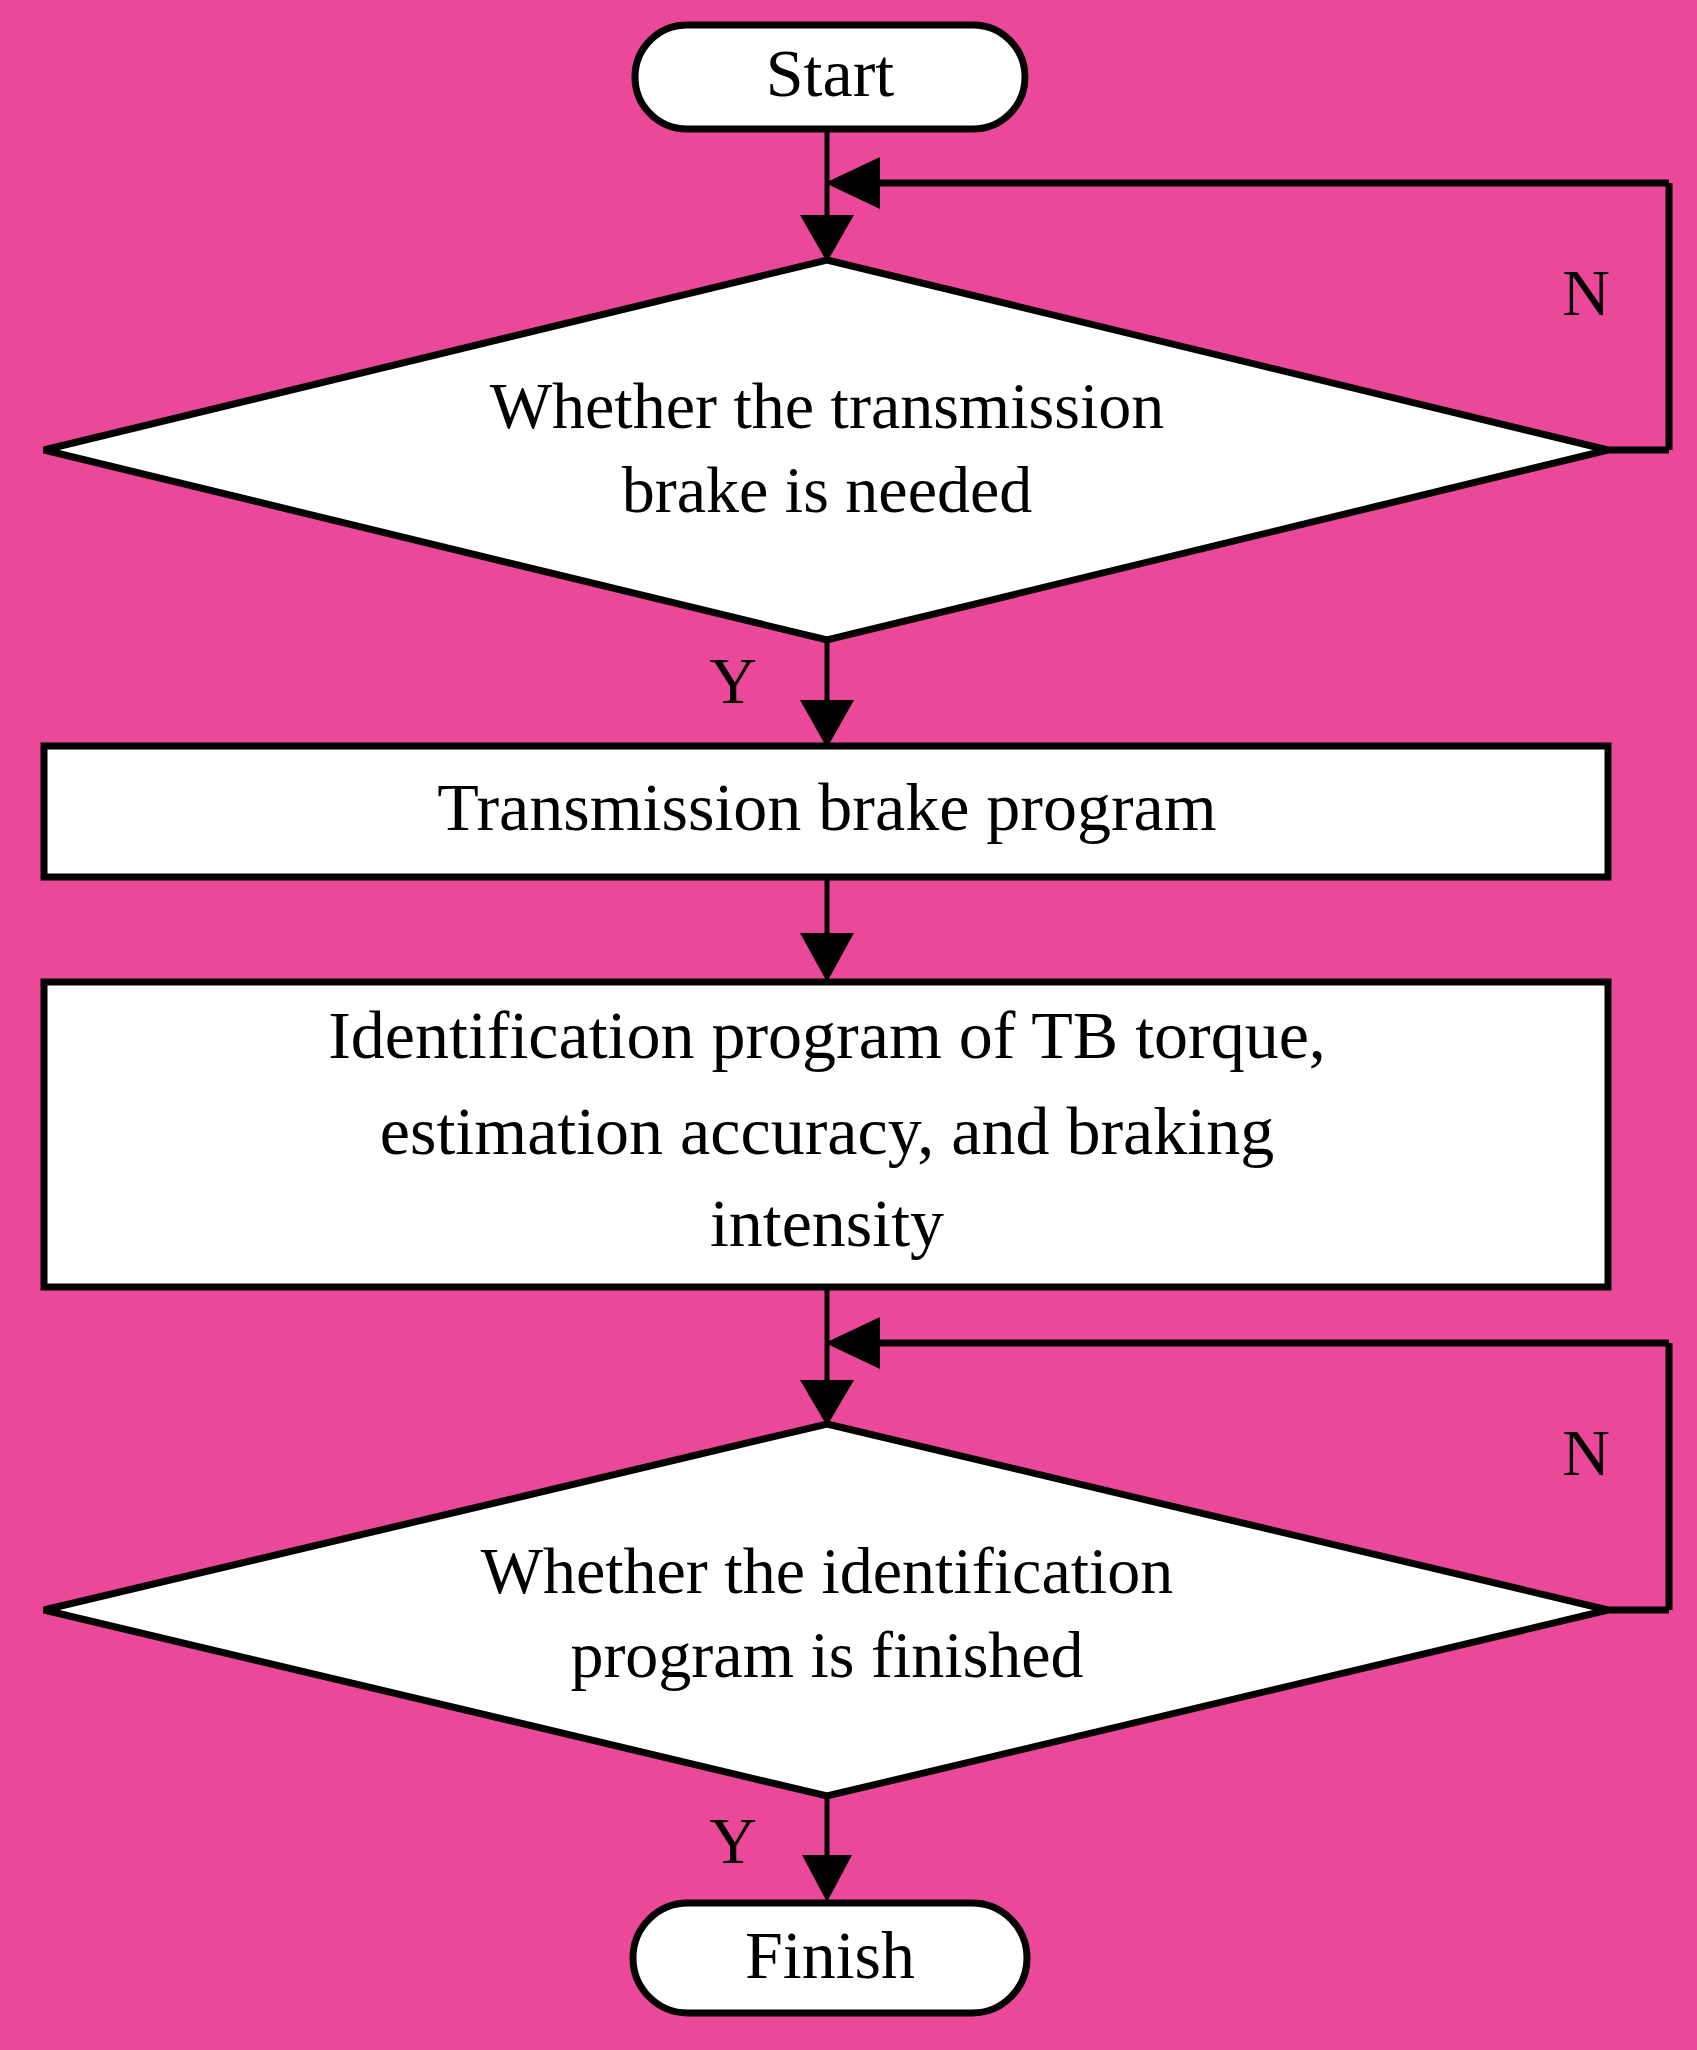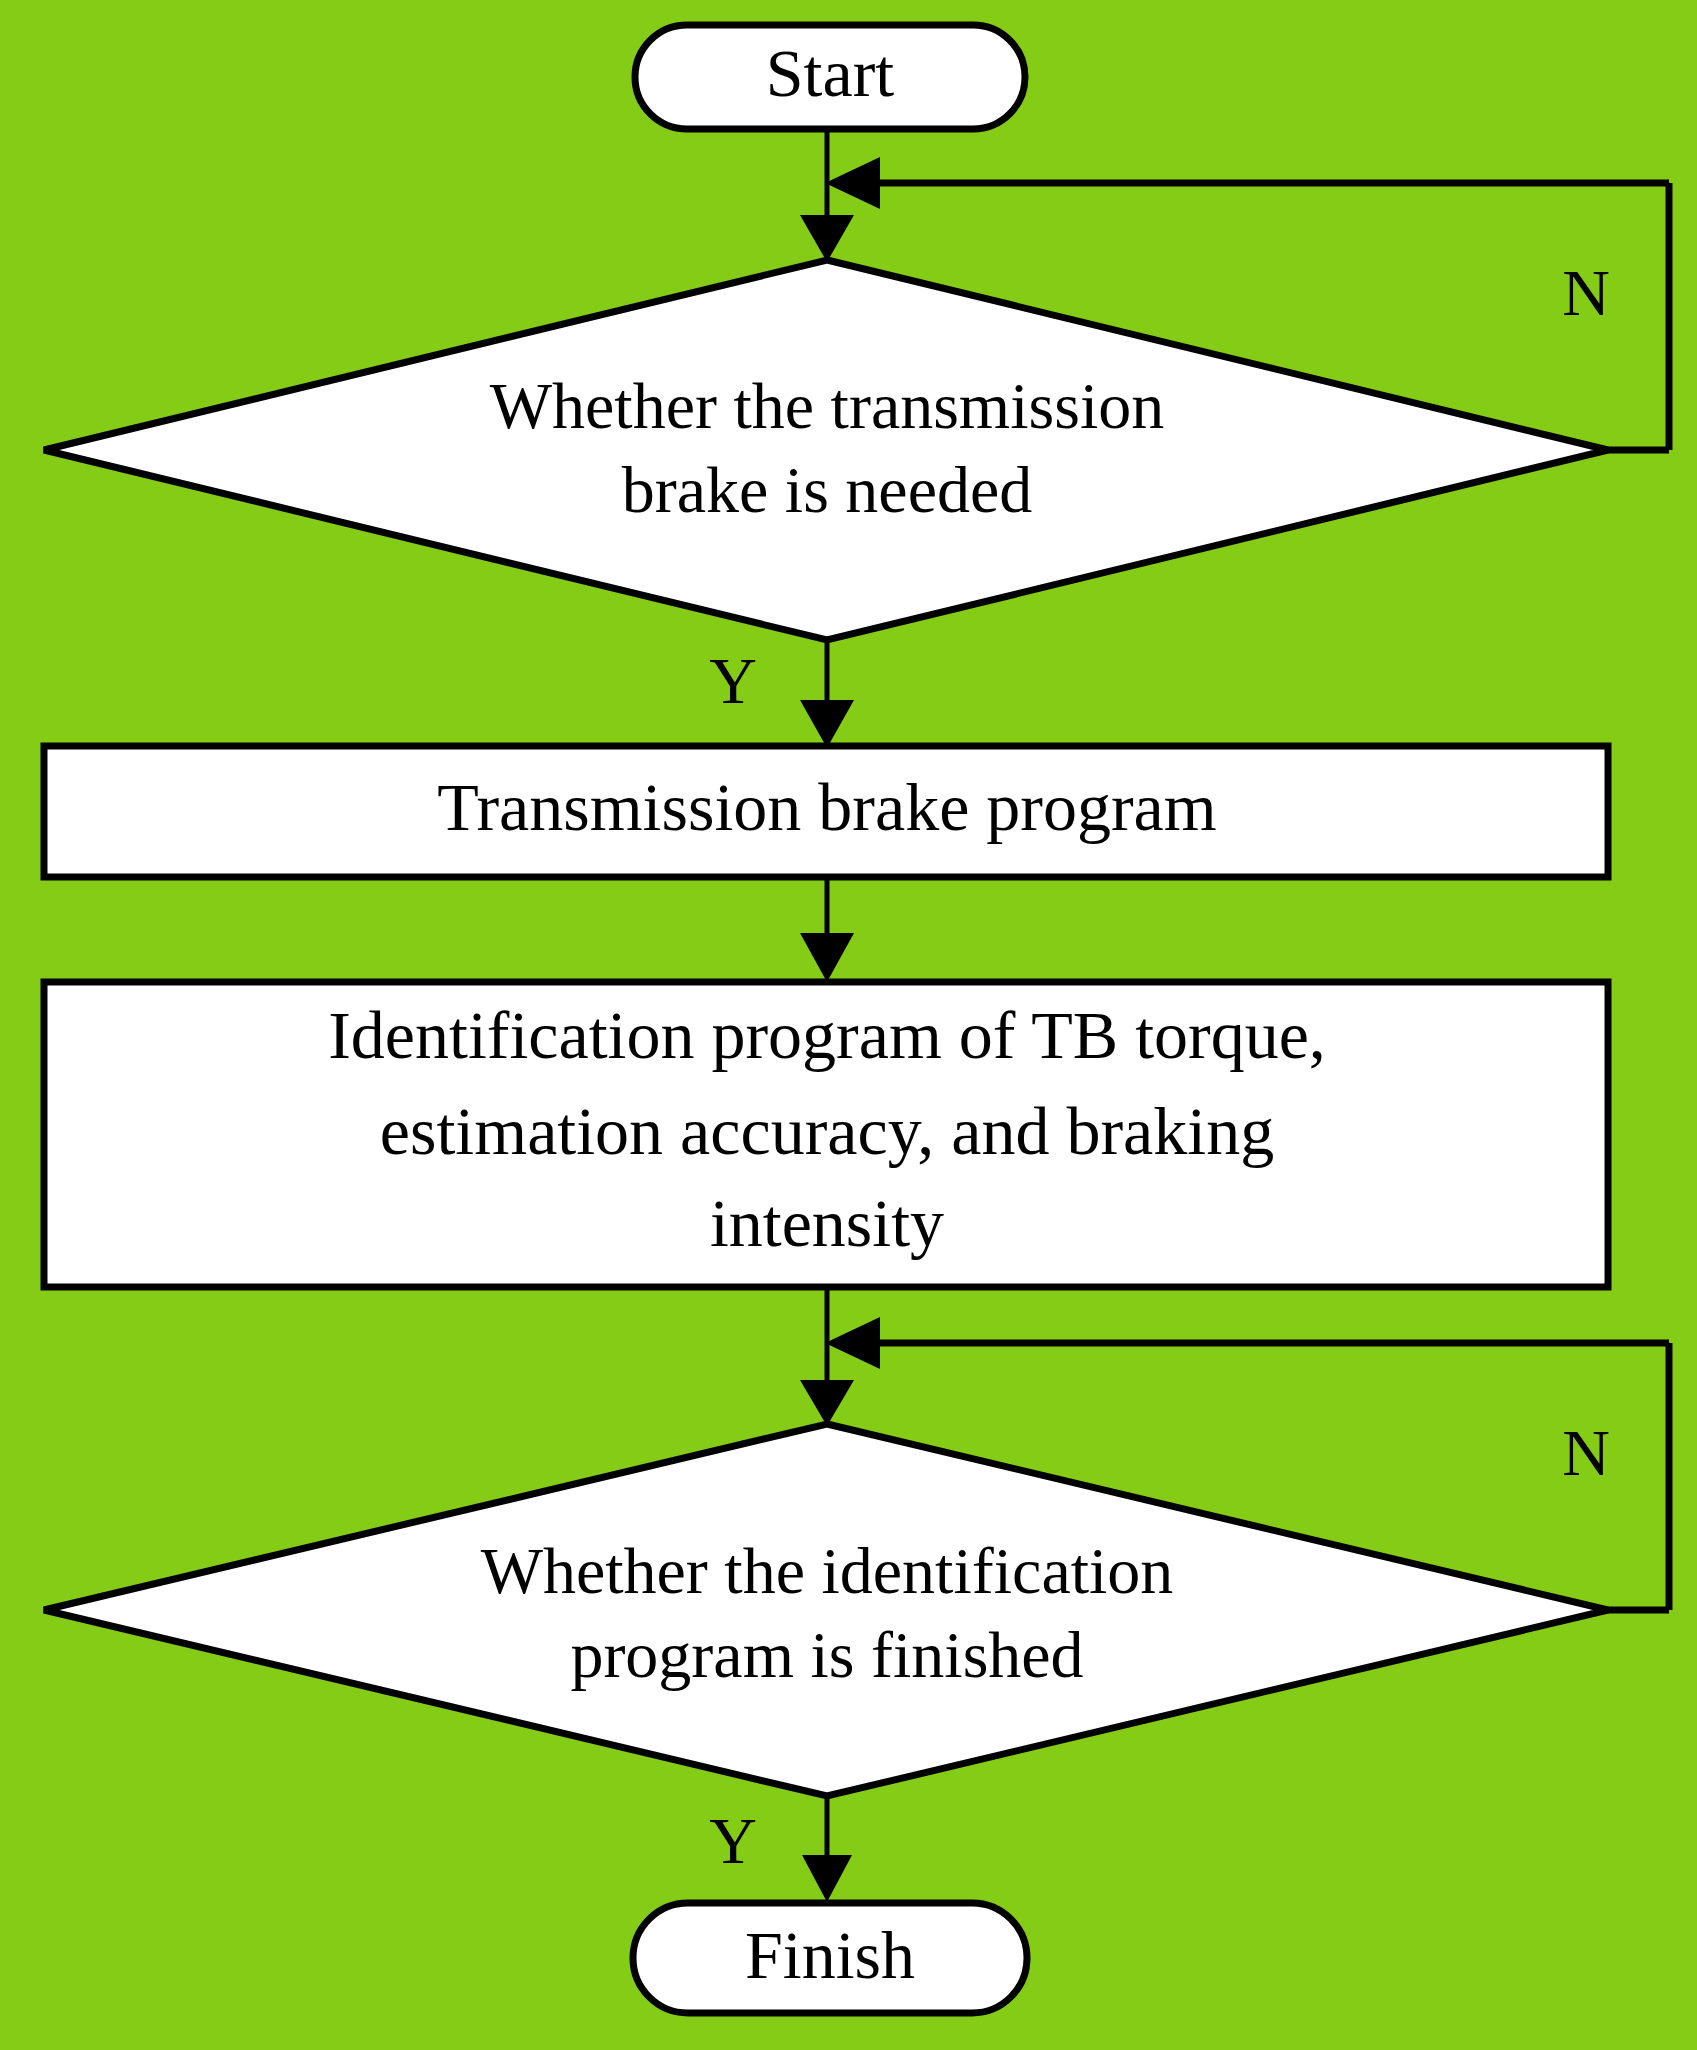--- a/index.html
+++ b/index.html
@@ -8,21 +8,21 @@
     padding: 0;
     background: #ffffff;
   }
   body {
     font-family: "Liberation Serif", "DejaVu Serif", serif;
   }
   #flowchart-root {
     position: relative;
     width: 1697px;
     height: 2050px;
-    background: #84cc16;
+    background: #ec4899;
     overflow: hidden;
   }
   svg.chart-svg {
     display: block;
     width: 1697px;
     height: 2050px;
   }
   .node-shape {
     fill: #ffffff;
     stroke: #000000;

